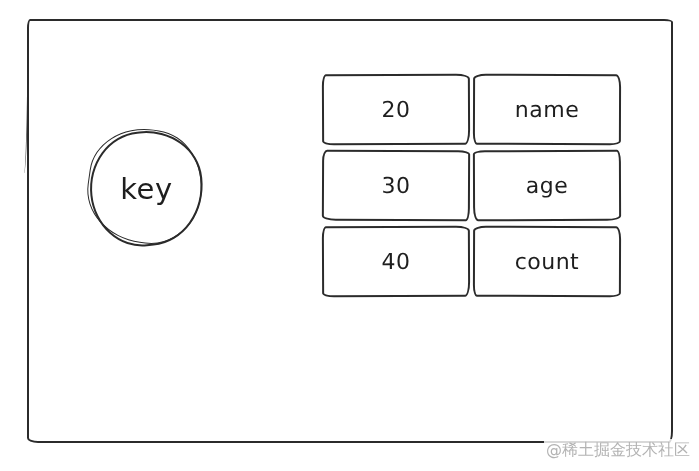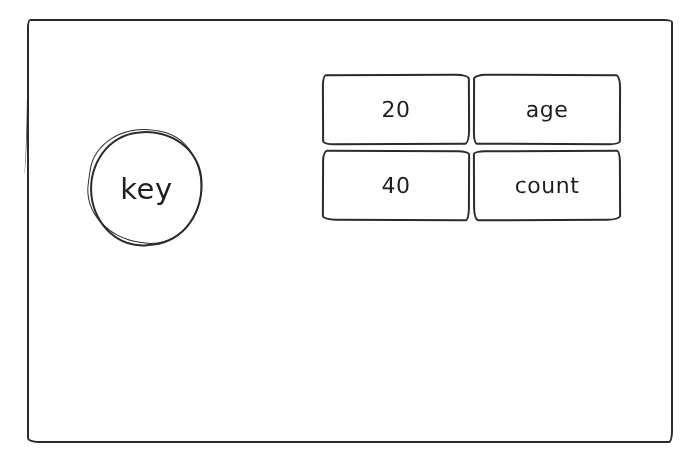--- a/index.html
+++ b/index.html
@@ -106,19 +106,22 @@
   <div class="frame"></div>
 
   <div class="key-node">
     <div class="ring1"></div>
     <div class="ring2"></div>
     <div class="label">key</div>
   </div>
 
   <div class="hash-table">
     <div class="cell">20</div>
+    <div class="cell">name</div>
+    <div class="cell">30</div>
     <div class="cell">age</div>
     <div class="cell">40</div>
     <div class="cell">count</div>
   </div>
 
+  <div class="watermark">@稀土掘金技术社区</div>
 
 </div>
 
 </body></html>

